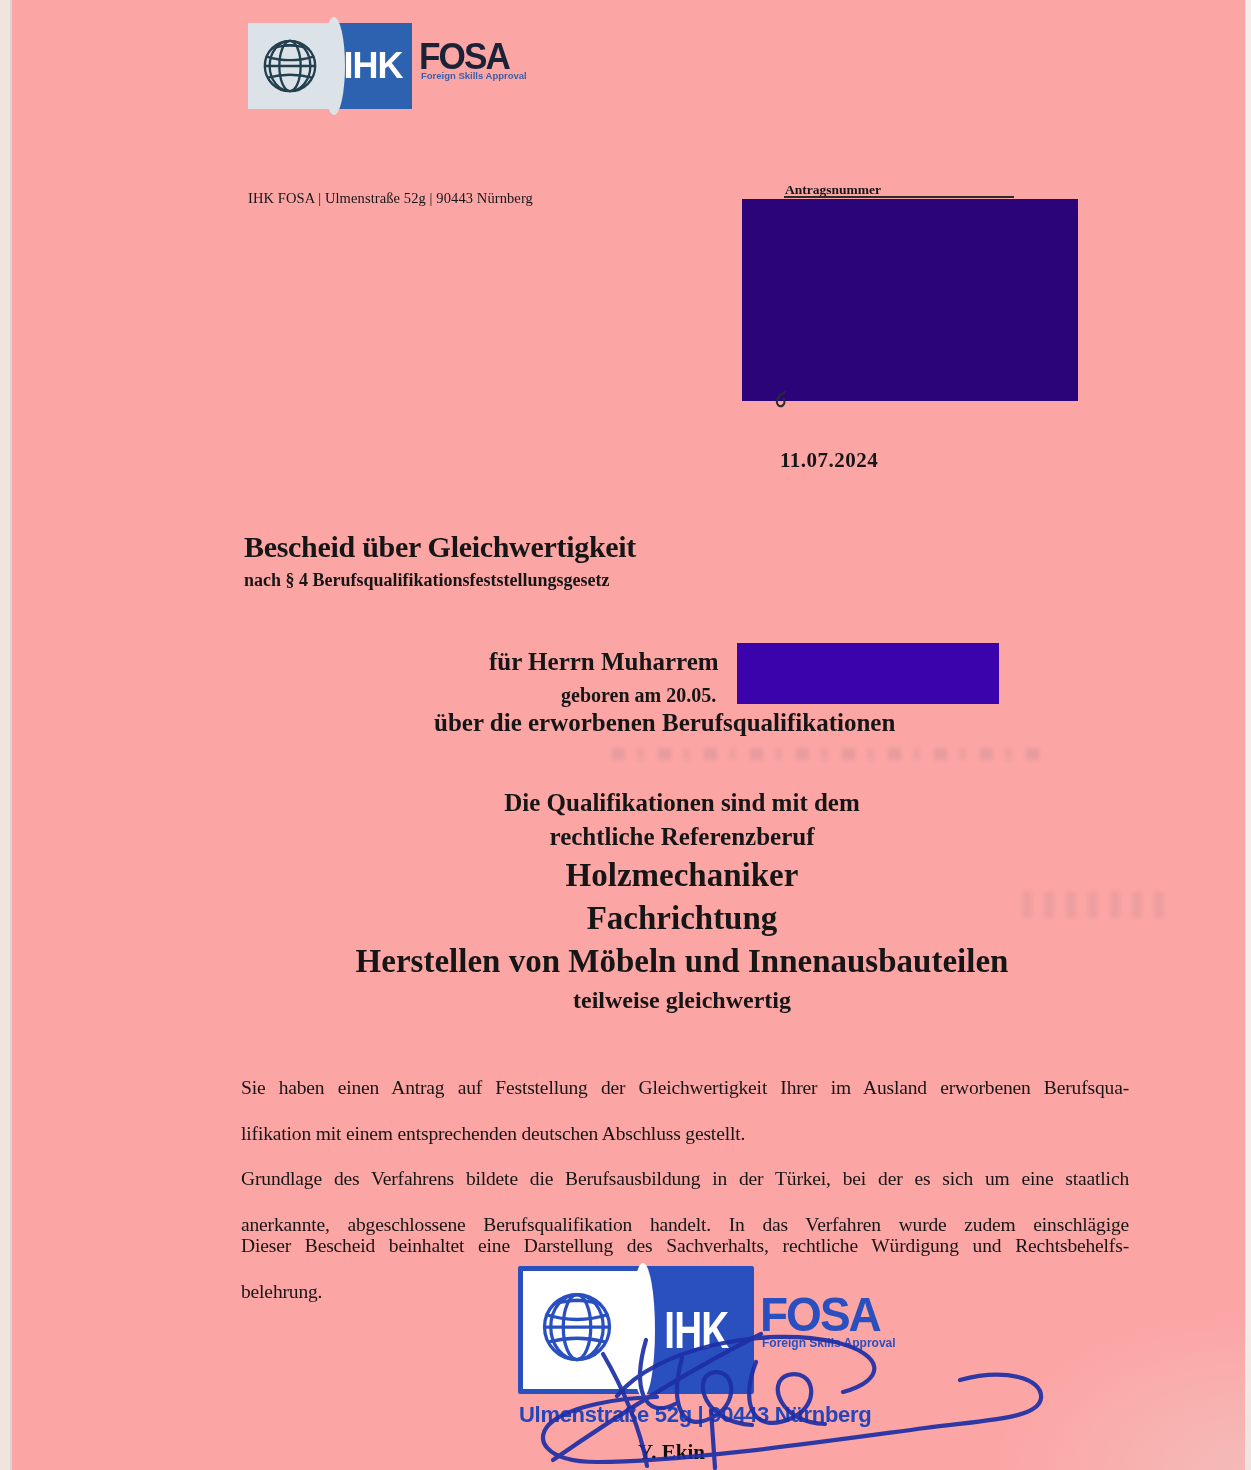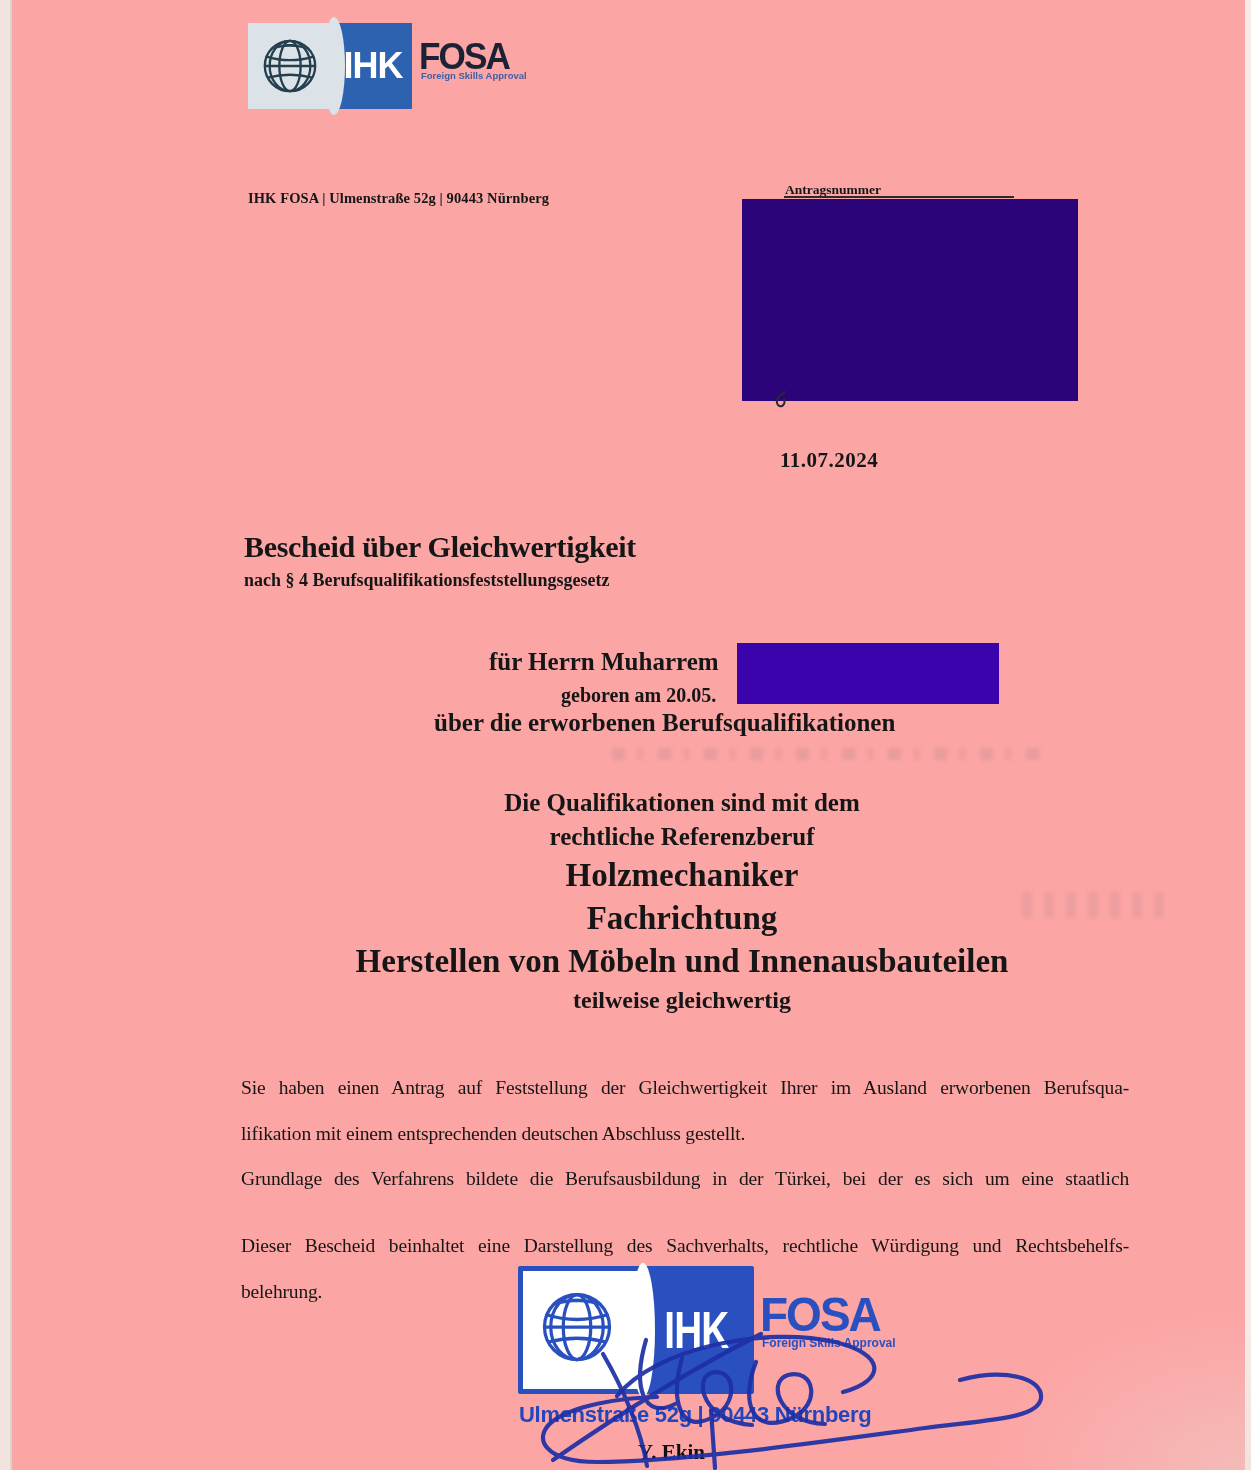--- a/index.html
+++ b/index.html
@@ -13,21 +13,21 @@
   .corner-tint{right:0;bottom:0;width:260px;height:160px;background:radial-gradient(ellipse at 100% 100%,rgba(233,214,208,.45),rgba(233,214,208,0) 70%);}
 
   
   .logo-gray{left:248px;top:23px;width:86px;height:86px;background:#dce3e8;}
   .logo-blue{left:334px;top:23px;width:78px;height:86px;background:#2d62b0;display:flex;align-items:center;justify-content:center;}
   .logo-blue::before{content:'';position:absolute;left:-11px;top:-6px;width:22px;height:98px;background:#dce3e8;border-radius:50%;}
   .logo-ihk{font-family:"Liberation Sans",sans-serif;font-weight:700;font-size:36px;color:#fff;letter-spacing:-1px;position:relative;}
   .fosa-top{left:419px;top:36px;font-family:"Liberation Sans",sans-serif;font-weight:800;font-size:37px;letter-spacing:-2px;color:#1b2236;transform-origin:left top;transform:scaleX(.95);}
   .fosa-tag-top{left:421px;top:70px;font-family:"Liberation Sans",sans-serif;font-weight:700;font-size:9.5px;color:#3a5fa8;}
 
-  .sender-line{left:248px;top:190px;font-size:14.5px;font-weight:700;letter-spacing:.1px;}
+  .sender-line{left:248px;top:190px;font-size:14.5px;font-weight:400;letter-spacing:.1px;}
 
   .antrag-label{left:785px;top:182px;font-size:13.5px;font-weight:600;}
   .antrag-rule{left:784px;top:196px;width:230px;height:2px;background:#2a2a2a;}
   .redact-1{left:742px;top:199px;width:336px;height:202px;background:#2a0478;}
   .ghost-g{left:772px;top:390px;}
   .date-line{left:780px;top:448px;font-size:21px;font-weight:600;letter-spacing:.5px;}
 
   .doc-title{left:244px;top:530px;font-size:30px;font-weight:700;letter-spacing:-.3px;}
   .doc-subtitle{left:244px;top:570px;font-size:18px;font-weight:700;}
 
@@ -118,20 +118,21 @@
     <div class="s24">teilweise gleichwertig</div>
   </div>
 
   <div class="abs bleed bleed-1"></div>
   <div class="abs bleed bleed-2"></div>
 
   <div class="abs para para-1">
     <div class="pline full">Sie haben einen Antrag auf Feststellung der Gleichwertigkeit Ihrer im Ausland erworbenen Berufsqua-</div>
     <div class="pline">lifikation mit einem entsprechenden deutschen Abschluss gestellt.</div>
     <div class="pline full">Grundlage des Verfahrens bildete die Berufsausbildung in der Türkei, bei der es sich um eine staatlich</div>
+    <div class="pline full">anerkannte, abgeschlossene Berufsqualifikation handelt. In das Verfahren wurde zudem einschlägige</div>
   </div>
   <div class="abs para para-2">
     <div class="pline full">Dieser Bescheid beinhaltet eine Darstellung des Sachverhalts, rechtliche Würdigung und Rechtsbehelfs-</div>
     <div class="pline">belehrung.</div>
   </div>
 
   <div class="abs stamp-box">
     <svg class="stamp-globe" width="80" height="80" viewBox="0 0 64 64">
       <g fill="none" stroke="#2a50c0" stroke-width="2.6">
         <circle cx="32" cy="32" r="26"></circle>

